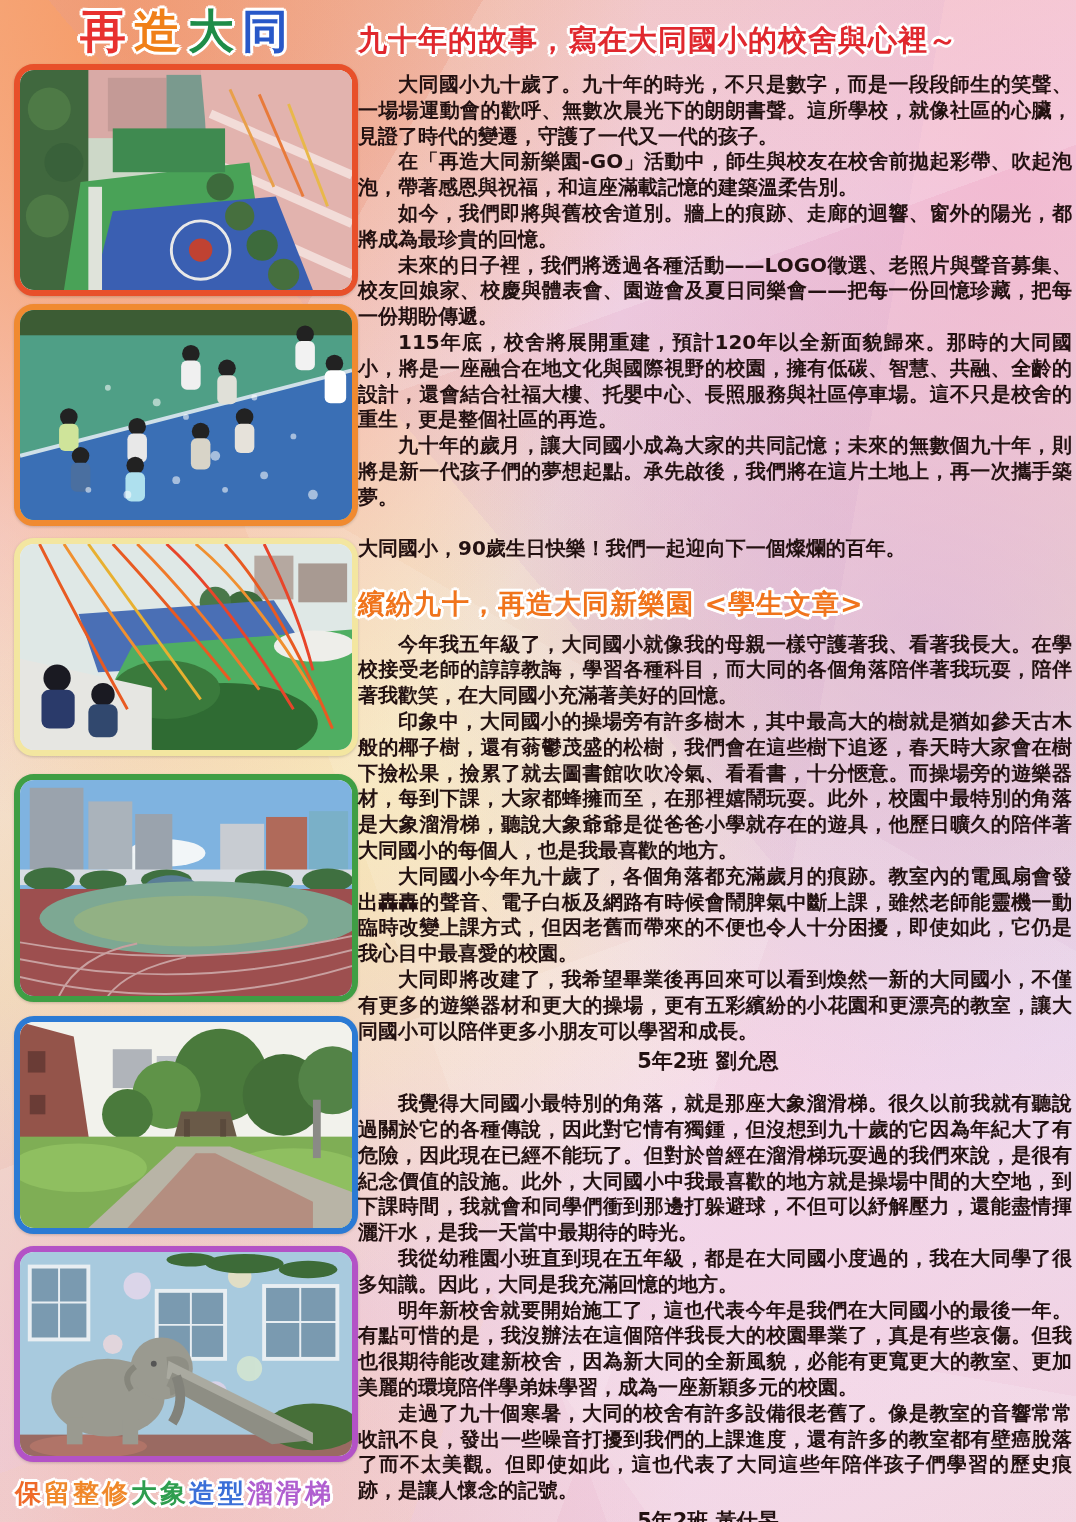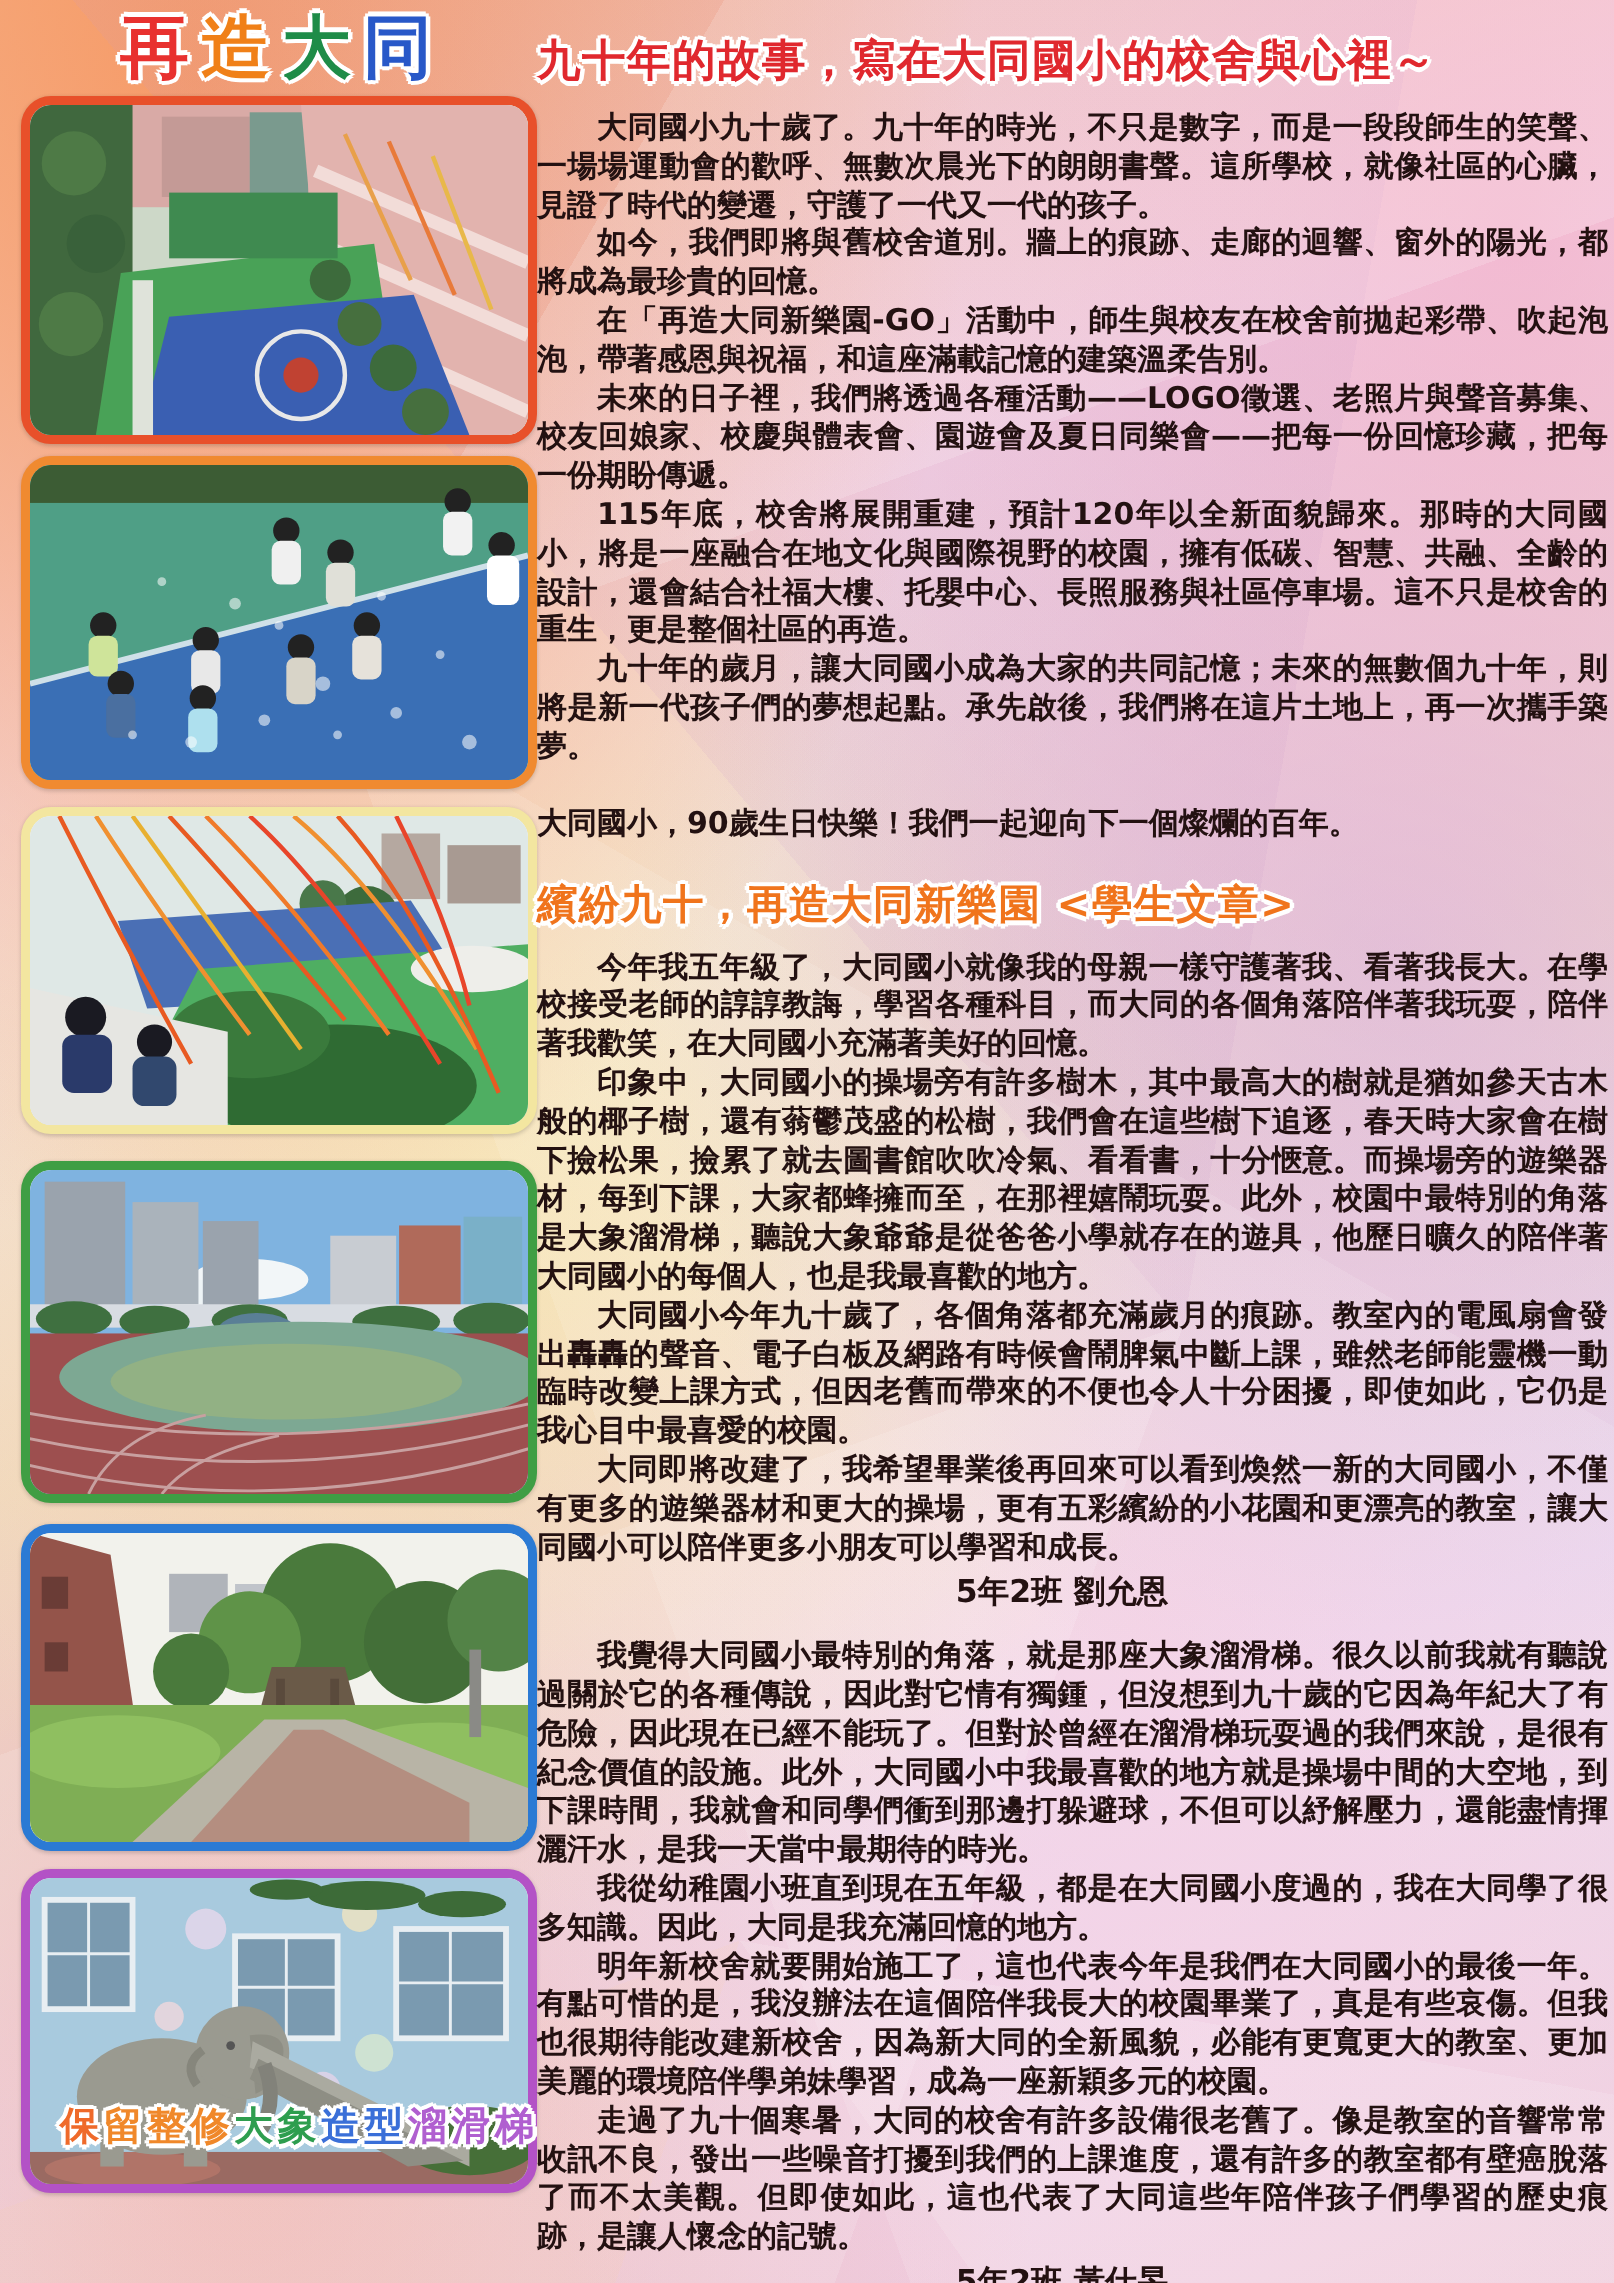--- a/index.html
+++ b/index.html
@@ -24,21 +24,21 @@
   .outline-white{text-shadow:-2px -2px 0 #fff,2px -2px 0 #fff,-2px 2px 0 #fff,2px 2px 0 #fff,-3px 0 0 #fff,3px 0 0 #fff,0 -3px 0 #fff,0 3px 0 #fff;}
   
   #left-col{position:absolute;left:14px;top:0;width:344px;height:1522px;}
   #main-title{position:absolute;left:0;top:4px;width:100%;text-align:center;font-weight:bold;font-size:46px;line-height:54px;letter-spacing:4px;}
   .tchar{display:inline-block;margin:0 2px;}
   .photo-frame{position:absolute;left:0;width:344px;border:6px solid #e8502a;border-radius:20px;box-shadow:inset 0 0 0 3px #ffffff,0 1px 3px rgba(0,0,0,.18);overflow:hidden;background:#dddddd;box-sizing:border-box;}
   .photo-frame svg{display:block;width:100%;height:100%;border-radius:12px;}
   #photo1{top:64px;height:232px;} #photo2{top:304px;height:222px;}
   #photo3{top:538px;height:218px;} #photo4{top:774px;height:228px;}
   #photo5{top:1016px;height:218px;} #photo6{top:1246px;height:216px;}
-  #photo-caption{position:absolute;left:0;top:1400px;width:100%;text-align:right;font-weight:bold;font-size:26px;letter-spacing:1px;}
+  #photo-caption{position:absolute;left:0;top:1476px;width:100%;text-align:left;font-weight:bold;font-size:26px;letter-spacing:1px;}
   .cchar{display:inline-block;margin:0 1px;}
   
   #right-col{position:absolute;left:358px;top:16px;width:714px;color:#231111;}
   #right-col h1{font-size:29px;line-height:40px;margin:4px 0 12px;color:#e0282e;font-weight:bold;letter-spacing:1px;}
   #right-col h2{font-size:27px;line-height:37px;margin:24px 0 10px;color:#f0741c;font-weight:bold;letter-spacing:1px;}
   .body-text{font-size:20px;line-height:25.8px;font-weight:bold;}
   .body-text p{margin:0;text-indent:2em;text-align:justify;}
   .birthday{margin-top:24px;font-size:20px;line-height:26px;font-weight:bold;}
   .sig{text-align:center;padding-right:14px;font-size:21px;line-height:27px;font-weight:bold;margin:4px 0 8px;}
   #essay2-block{margin-top:16px;}
@@ -264,22 +264,22 @@
 
     <div id="photo-caption" class="outline-white"><span class="cchar" style="color: rgb(239, 106, 42);">保</span><span class="cchar" style="color: rgb(240, 136, 42);">留</span><span class="cchar" style="color: rgb(240, 136, 42);">整</span><span class="cchar" style="color: rgb(240, 136, 42);">修</span><span class="cchar" style="color: rgb(46, 158, 79);">大</span><span class="cchar" style="color: rgb(46, 158, 79);">象</span><span class="cchar" style="color: rgb(58, 111, 216);">造</span><span class="cchar" style="color: rgb(58, 111, 216);">型</span><span class="cchar" style="color: rgb(176, 95, 208);">溜</span><span class="cchar" style="color: rgb(176, 95, 208);">滑</span><span class="cchar" style="color: rgb(176, 95, 208);">梯</span></div>
   </div>
 
   <div id="right-col">
 
     <h1 class="outline-white">九十年的故事，寫在大同國小的校舍與心裡～</h1>
 
     <div class="body-text">
         <p>大同國小九十歲了。九十年的時光，不只是數字，而是一段段師生的笑聲、一場場運動會的歡呼、無數次晨光下的朗朗書聲。這所學校，就像社區的心臟，見證了時代的變遷，守護了一代又一代的孩子。</p>
+        <p>在「再造大同新樂園-GO」活動中，師生與校友在校舍前拋起彩帶、吹起泡泡，帶著感恩與祝福，和這座滿載記憶的建築溫柔告別。</p>
         <p>如今，我們即將與舊校舍道別。牆上的痕跡、走廊的迴響、窗外的陽光，都將成為最珍貴的回憶。</p>
-        <p>在「再造大同新樂園-GO」活動中，師生與校友在校舍前拋起彩帶、吹起泡泡，帶著感恩與祝福，和這座滿載記憶的建築溫柔告別。</p>
         <p>未來的日子裡，我們將透過各種活動——LOGO徵選、老照片與聲音募集、校友回娘家、校慶與體表會、園遊會及夏日同樂會——把每一份回憶珍藏，把每一份期盼傳遞。</p>
         <p>115年底，校舍將展開重建，預計120年以全新面貌歸來。那時的大同國小，將是一座融合在地文化與國際視野的校園，擁有低碳、智慧、共融、全齡的設計，還會結合社福大樓、托嬰中心、長照服務與社區停車場。這不只是校舍的重生，更是整個社區的再造。</p>
         <p>九十年的歲月，讓大同國小成為大家的共同記憶；未來的無數個九十年，則將是新一代孩子們的夢想起點。承先啟後，我們將在這片土地上，再一次攜手築夢。</p>
       </div>
 
     <div class="birthday body-text">大同國小，90歲生日快樂！我們一起迎向下一個燦爛的百年。</div>
 
     <h2 class="outline-white">繽紛九十，再造大同新樂園 &lt;學生文章&gt;</h2>
 
     <div class="body-text">

